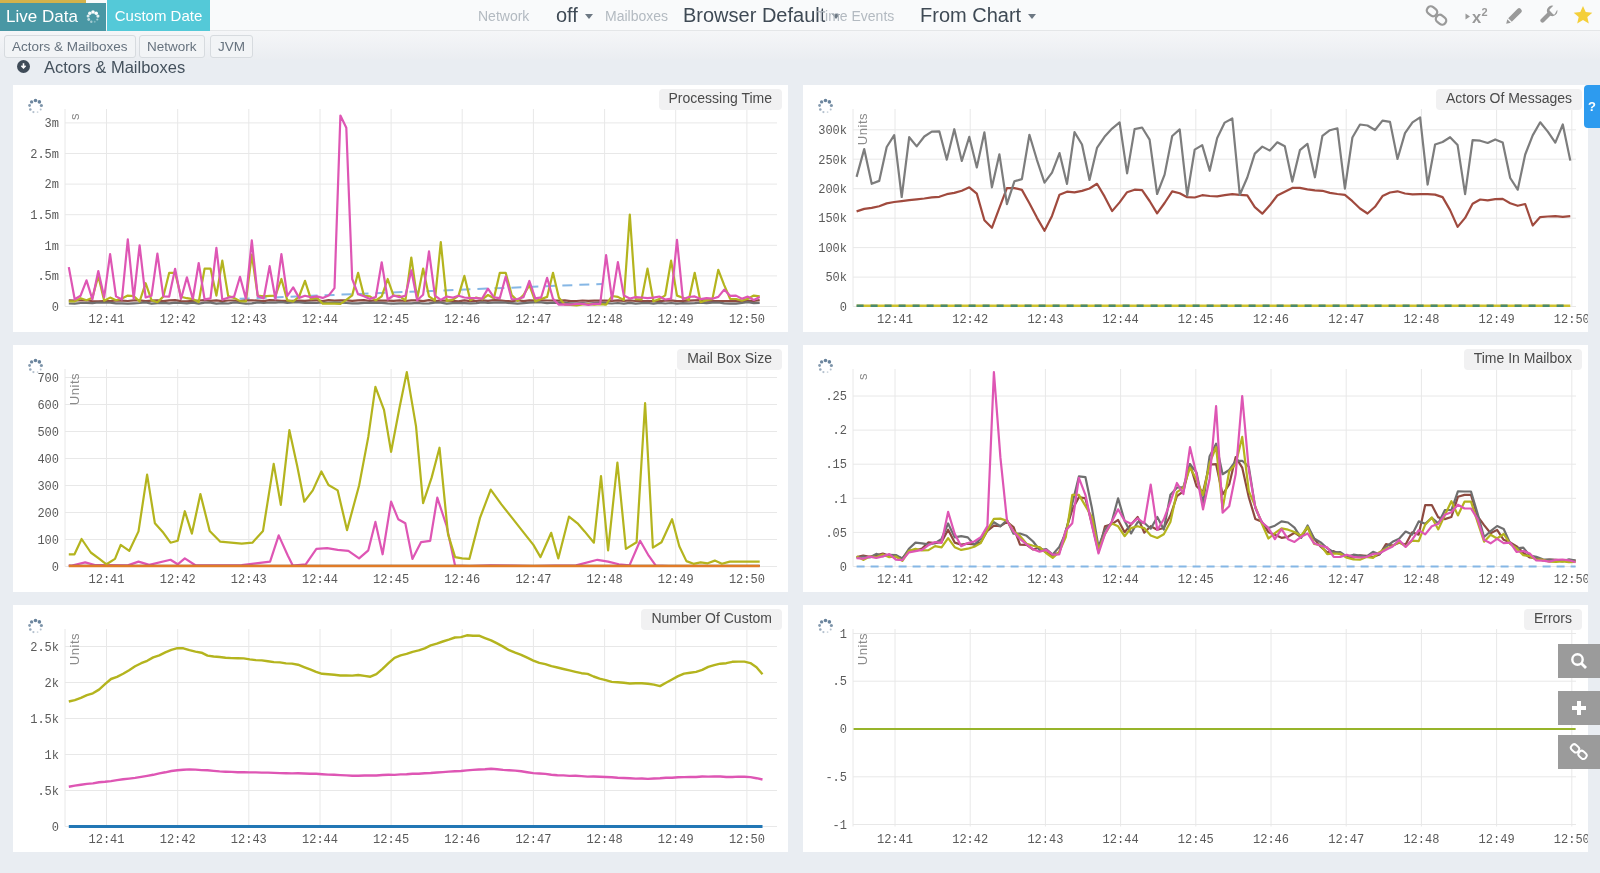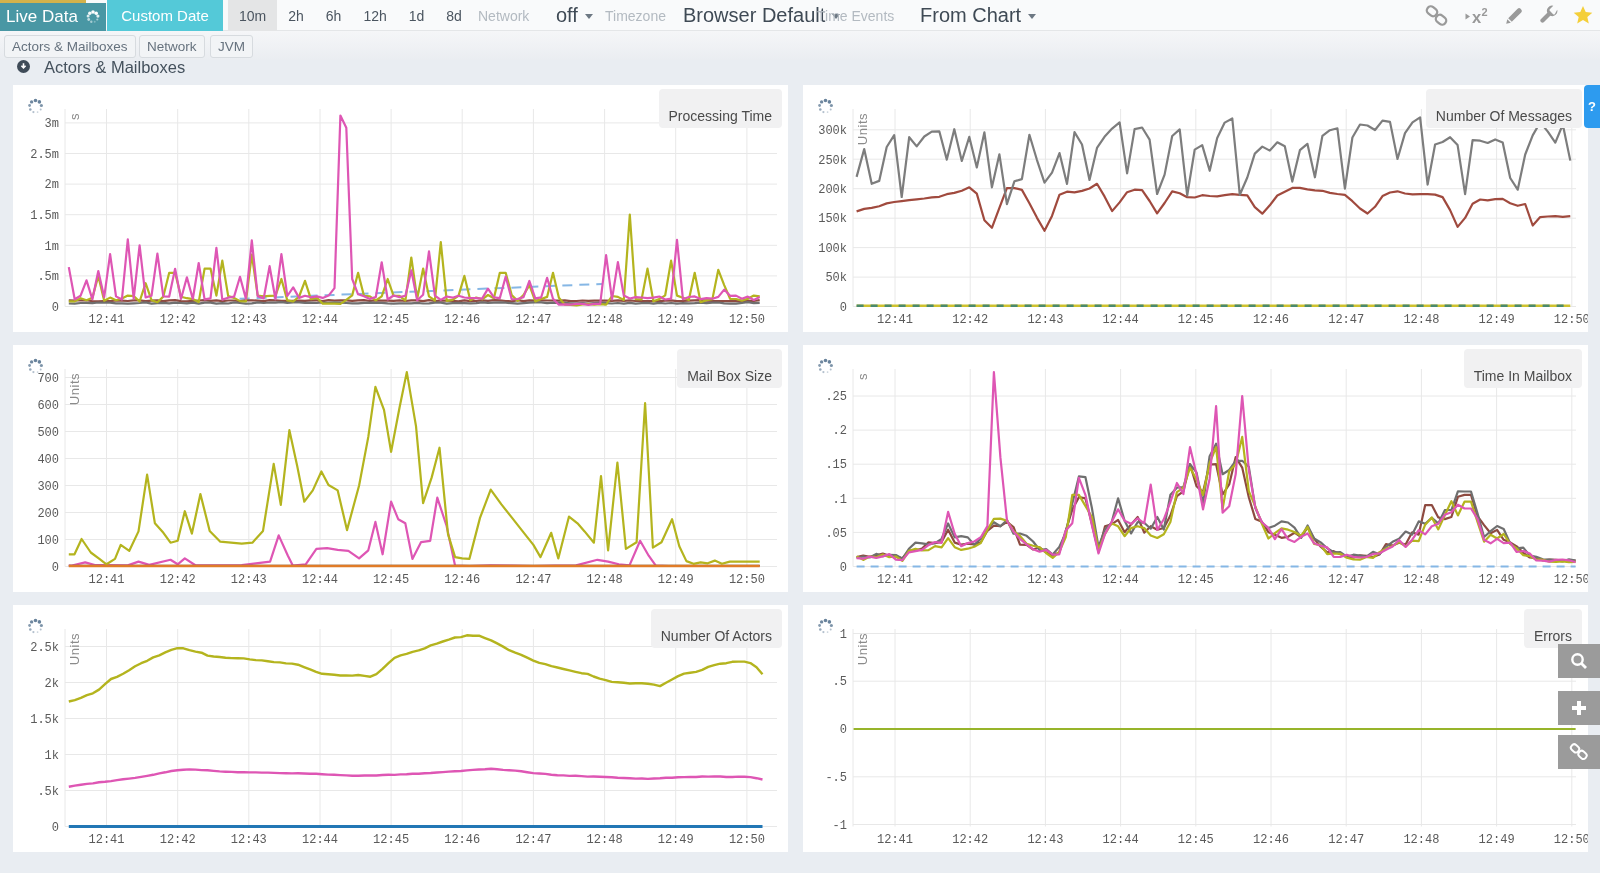--- a/index.html
+++ b/index.html
@@ -1,62 +1,54 @@
 <!DOCTYPE html>
 <html><head><meta charset="utf-8"><style>
 *{margin:0;padding:0;box-sizing:border-box}
 html,body{width:1600px;height:873px;overflow:hidden;background:#e9edf2;font-family:"Liberation Sans",sans-serif}
 .toolbar{position:absolute;left:0;top:0;width:1600px;height:31px;background:#f9fafb;border-bottom:1px solid #e4e6e8}
 .btn-live{position:absolute;left:0;top:3px;width:106px;height:28px;background:#4997a4;color:#fff;font-size:17px;display:flex;align-items:center;justify-content:center;gap:8px}
 .gold{position:absolute;left:0;top:0;width:86px;height:3px;background:#d3b24b}
-.btn-custom{position:absolute;left:107px;top:0;width:116px;height:31px;background:#54c9d8;color:#fff;font-size:15px;display:flex;align-items:center;justify-content:center}
+.btn-custom{position:absolute;left:107px;top:0;width:103px;height:31px;background:#54c9d8;color:#fff;font-size:15px;display:flex;align-items:center;justify-content:center}
 .trange{position:absolute;left:228px;top:0;height:31px;display:flex;align-items:center;font-size:14px;color:#4b5560}
 .trange span{padding:0 11px;height:31px;display:flex;align-items:center}
 .trange .sel{background:#e4e5e6}
 .tmut{position:absolute;top:0;height:31px;display:flex;align-items:center;font-size:14px;color:#b3bac1}
 .tdark{position:absolute;top:0;height:31px;display:flex;align-items:center;font-size:20px;color:#3f4a55}
 .caret{display:inline-block;width:0;height:0;border-left:4.5px solid transparent;border-right:4.5px solid transparent;border-top:5px solid #6d7883;margin-left:7px;position:relative;top:1px}
 .ticons{position:absolute;right:7px;top:0;height:31px;display:flex;align-items:center;gap:14px}
 .tabrow{position:absolute;left:0;top:31px;width:1600px;height:29px;background:linear-gradient(#f5f6f8,#eaedf1)}
 .tab{position:absolute;top:4px;height:23px;border:1px solid #d7dbdf;border-radius:3px;background:#f2f4f6;color:#66727e;font-size:13.5px;display:flex;align-items:center;padding:0 7px}
 .heading{position:absolute;left:44px;top:58px;font-size:16.5px;color:#44515d}
 .hicon{position:absolute;left:17px;top:60px;width:13px;height:13px}
 .panel{position:absolute;background:#fff}
-.badge{position:absolute;top:4px;right:6px;background:#f1f1f2;border-radius:4px;color:#4a4a4a;font-size:14px;padding:19px 10px 4px;line-height:16px}
+.badge{position:absolute;top:4px;right:6px;background:#f1f1f2;border-radius:4px;color:#4a4a4a;font-size:14px;padding:1px 10px 4px;line-height:16px}
 .tk{font-family:"Liberation Mono",monospace;font-size:12px;fill:#5a5a5a}
 .ul{font-family:"Liberation Sans",sans-serif;font-size:13px;fill:#8b8b8b;letter-spacing:0.5px}
 .help{position:absolute;left:1584px;top:85px;width:16px;height:43px;background:#2d9bef;border-radius:4px 0 0 4px;color:#fff;font-size:13px;font-weight:bold;display:flex;align-items:center;justify-content:center}
 .sbtn{position:absolute;left:1558px;width:42px;height:34px;background:#9b9b9b;display:flex;align-items:center;justify-content:center}
 </style></head>
 <body>
 <div class="toolbar">
   <div class="gold"></div>
   <div class="btn-live">Live Data <svg width="14" height="14">
         <circle cx="7.0" cy="2.0" r="1.8" fill="#fff" fill-opacity="1"></circle>
         <circle cx="10.2" cy="3.2" r="1.8" fill="#fff" fill-opacity="1"></circle>
         <circle cx="11.9" cy="6.1" r="1.6" fill="#fff" fill-opacity="0.85"></circle>
         <circle cx="11.3" cy="9.5" r="1.1" fill="#fff" fill-opacity="0.5"></circle>
         <circle cx="8.7" cy="11.7" r="1.0" fill="#fff" fill-opacity="0.3"></circle>
         <circle cx="5.3" cy="11.7" r="1.2" fill="#fff" fill-opacity="0.5"></circle>
         <circle cx="2.7" cy="9.5" r="1.4" fill="#fff" fill-opacity="0.65"></circle>
         <circle cx="2.1" cy="6.1" r="1.5" fill="#fff" fill-opacity="0.8"></circle>
         <circle cx="3.8" cy="3.2" r="1.7" fill="#fff" fill-opacity="0.95"></circle>
       </svg></div>
   <div class="btn-custom">Custom Date</div>
-  <div class="trange">
-      <span class="sel">10m</span>
-      <span>2h</span>
-      <span>6h</span>
-      <span>12h</span>
-      <span>1d</span>
-      <span>8d</span>
-    </div>
   <div class="tmut" style="left:478px">Network</div>
   <div class="tdark" style="left:556px">off<span class="caret"></span></div>
-  <div class="tmut" style="left:605px">Timezone</div>
+  <div class="tmut" style="left:605px">Mailboxes</div>
   <div class="tdark" style="left:683px">Browser Default<span class="caret"></span></div>
   <div class="tmut" style="left:817px">Time Events</div>
   <div class="tdark" style="left:920px">From Chart<span class="caret"></span></div>
   <div class="ticons">
       <svg width="23" height="22" viewBox="0 0 23 22">
         <g stroke="#9a9a9a" stroke-width="2.3" fill="none">
           <rect x="1.6" y="2.3" width="10.8" height="8" rx="3.8" transform="rotate(38 7 6.3)"></rect>
           <rect x="10.6" y="10.7" width="10.8" height="8" rx="3.8" transform="rotate(38 16 14.7)"></rect>
         </g>
       </svg>
@@ -181,21 +173,21 @@
       <text x="468.0" y="237.5" text-anchor="middle" class="tk">12:46</text>
       <text x="543.2" y="237.5" text-anchor="middle" class="tk">12:47</text>
       <text x="618.4" y="237.5" text-anchor="middle" class="tk">12:48</text>
       <text x="693.6" y="237.5" text-anchor="middle" class="tk">12:49</text>
       <text x="768.8" y="237.5" text-anchor="middle" class="tk">12:50</text>
       <text x="64" y="28.0" class="ul" transform="rotate(-90 64 28.0)" text-anchor="end">Units</text>
       <polyline points="53.6,220.7 767.3,220.7" fill="none" stroke="#cfc22e" stroke-width="2.5" stroke-linejoin="round"></polyline>
       <polyline points="53.6,220.7 767.3,220.7" fill="none" stroke="#4a8a6d" stroke-width="2.5" stroke-linejoin="round" stroke-dasharray="7,7"></polyline>
       <polyline points="53.6,126.4 61.2,123.9 68.7,122.9 76.2,121.2 83.7,118.4 91.2,117.0 98.7,116.1 106.2,115.2 113.7,114.3 121.3,113.5 128.8,112.4 136.3,111.8 143.8,109.2 151.3,107.9 158.8,105.7 166.3,102.3 173.8,108.6 181.4,135.3 188.9,142.8 196.4,122.9 203.9,103.1 211.4,103.1 218.9,104.9 226.4,118.3 233.9,132.6 241.5,145.8 249.0,130.9 256.5,109.7 264.0,106.7 271.5,107.3 279.0,105.9 286.5,103.5 294.0,98.8 301.5,111.4 309.1,126.1 316.6,117.4 324.1,107.2 331.6,104.7 339.1,105.2 346.6,116.0 354.1,128.4 361.6,118.0 369.2,106.4 376.7,108.2 384.2,112.2 391.7,112.5 399.2,110.2 406.7,111.0 414.2,111.3 421.7,110.2 429.3,109.2 436.8,109.8 444.3,110.4 451.8,122.2 459.3,128.7 466.8,120.3 474.3,110.5 481.8,106.8 489.3,102.9 496.9,102.9 504.4,104.4 511.9,105.4 519.4,105.8 526.9,107.9 534.4,109.0 541.9,109.9 549.4,116.2 557.0,123.5 564.5,128.5 572.0,121.8 579.5,111.1 587.0,107.5 594.5,106.3 602.0,108.5 609.5,109.4 617.1,109.2 624.6,109.2 632.1,109.6 639.6,112.1 647.1,125.1 654.6,141.9 662.1,132.9 669.6,118.7 677.2,114.5 684.7,115.3 692.2,114.2 699.7,113.9 707.2,118.3 714.7,120.8 722.2,119.0 729.7,140.5 737.2,132.1 744.8,131.5 752.3,131.1 759.8,131.9 767.3,131.1" fill="none" stroke="#a04a3e" stroke-width="2.2" stroke-linejoin="round"></polyline>
       <polyline points="53.6,91.9 61.2,64.1 68.7,98.8 76.2,95.9 83.7,62.0 91.2,50.2 98.7,112.0 106.2,52.2 113.7,61.4 121.3,51.5 128.8,46.6 136.3,46.3 143.8,74.6 151.3,44.2 158.8,76.0 166.3,51.9 173.8,82.5 181.4,47.3 188.9,102.3 196.4,69.3 203.9,119.1 211.4,96.3 218.9,94.1 226.4,49.8 233.9,74.8 241.5,97.6 249.0,87.7 256.5,68.1 264.0,98.9 271.5,47.1 279.0,59.5 286.5,95.0 294.0,62.9 301.5,51.8 309.1,43.6 316.6,37.4 324.1,88.4 331.6,44.1 339.1,42.5 346.6,54.6 354.1,109.0 361.6,89.6 369.2,51.0 376.7,44.4 384.2,110.5 391.7,64.6 399.2,60.1 406.7,85.8 414.2,53.0 421.7,37.6 429.3,33.5 436.8,109.8 444.3,92.5 451.8,68.6 459.3,61.6 466.8,65.6 474.3,57.3 481.8,61.3 489.3,96.6 496.9,65.2 504.4,58.8 511.9,92.3 519.4,50.9 526.9,45.2 534.4,43.3 541.9,103.7 549.4,52.5 557.0,39.5 564.5,40.5 572.0,45.0 579.5,35.6 587.0,36.9 594.5,74.0 602.0,48.1 609.5,37.3 617.1,32.4 624.6,99.6 632.1,59.5 639.6,57.0 647.1,52.2 654.6,60.1 662.1,109.1 669.6,55.2 677.2,55.7 684.7,58.0 692.2,54.4 699.7,57.6 707.2,93.0 714.7,104.7 722.2,69.5 729.7,50.4 737.2,37.3 744.8,46.6 752.3,57.6 759.8,39.5 767.3,75.6" fill="none" stroke="#7d7d7d" stroke-width="2.2" stroke-linejoin="round"></polyline>
-    </svg><div class="badge">Number Of Messages</div></div>
+    </svg><div class="badge">Actors Of Messages</div></div>
 <div class="panel" style="left:13px;top:345px;width:775px;height:247px"><svg width="775" height="247">
       <circle cx="22.5" cy="15.5" r="1.8" fill="#68829b" fill-opacity="1"></circle>
       <circle cx="26.4" cy="16.9" r="1.8" fill="#68829b" fill-opacity="1"></circle>
       <circle cx="28.4" cy="20.5" r="1.6" fill="#68829b" fill-opacity="0.85"></circle>
       <circle cx="27.7" cy="24.5" r="1.0" fill="#68829b" fill-opacity="0.5"></circle>
       <circle cx="24.6" cy="27.1" r="0.9" fill="#68829b" fill-opacity="0.35"></circle>
       <circle cx="20.4" cy="27.1" r="1.1" fill="#68829b" fill-opacity="0.5"></circle>
       <circle cx="17.3" cy="24.5" r="1.3" fill="#68829b" fill-opacity="0.7"></circle>
       <circle cx="16.6" cy="20.5" r="1.4" fill="#68829b" fill-opacity="0.8"></circle>
       <circle cx="18.6" cy="16.9" r="1.7" fill="#68829b" fill-opacity="0.95"></circle>
@@ -332,21 +324,21 @@
       <text x="378.1" y="237.5" text-anchor="middle" class="tk">12:45</text>
       <text x="449.2" y="237.5" text-anchor="middle" class="tk">12:46</text>
       <text x="520.4" y="237.5" text-anchor="middle" class="tk">12:47</text>
       <text x="591.6" y="237.5" text-anchor="middle" class="tk">12:48</text>
       <text x="662.7" y="237.5" text-anchor="middle" class="tk">12:49</text>
       <text x="733.9" y="237.5" text-anchor="middle" class="tk">12:50</text>
       <text x="66" y="28.0" class="ul" transform="rotate(-90 66 28.0)" text-anchor="end">Units</text>
       <polyline points="55.8,221.5 749.5,221.5" fill="none" stroke="#2277b5" stroke-width="3" stroke-linejoin="round"></polyline>
       <polyline points="55.8,181.7 61.8,180.6 67.9,179.8 73.9,178.9 79.9,178.4 86.0,177.3 92.0,176.8 98.0,176.1 104.0,175.1 110.1,174.3 116.1,173.6 122.1,172.9 128.2,171.9 134.2,170.9 140.2,169.8 146.3,168.4 152.3,167.3 158.3,166.0 164.4,165.3 170.4,164.7 176.4,164.4 182.5,164.6 188.5,165.1 194.5,165.3 200.6,165.9 206.6,166.4 212.6,166.7 218.7,166.9 224.7,167.2 230.7,167.2 236.8,167.4 242.8,167.4 248.8,167.6 254.9,167.6 260.9,167.9 266.9,168.1 273.0,168.3 279.0,168.4 285.0,168.3 291.0,168.5 297.1,168.7 303.1,168.8 309.1,169.2 315.2,169.6 321.2,169.8 327.2,170.1 333.3,170.4 339.3,170.7 345.3,170.8 351.4,170.5 357.4,170.4 363.4,170.5 369.5,170.0 375.5,169.8 381.5,169.9 387.6,169.4 393.6,169.3 399.6,168.8 405.7,168.7 411.7,168.2 417.7,168.0 423.8,167.5 429.8,167.1 435.8,166.6 441.9,166.3 447.9,166.0 453.9,165.4 460.0,164.9 466.0,164.5 472.0,164.3 478.1,163.8 484.1,164.3 490.1,164.9 496.1,165.3 502.2,165.6 508.2,166.3 514.2,167.2 520.3,168.1 526.3,168.5 532.3,168.9 538.4,169.7 544.4,170.2 550.4,170.4 556.5,170.9 562.5,170.8 568.5,171.1 574.6,171.6 580.6,171.5 586.6,171.7 592.7,172.0 598.7,172.2 604.7,172.7 610.8,173.0 616.8,173.2 622.8,173.6 628.9,173.5 634.9,173.9 640.9,173.5 647.0,173.3 653.0,172.8 659.0,172.7 665.1,172.2 671.1,172.1 677.1,172.0 683.1,172.0 689.2,171.5 695.2,171.6 701.2,171.5 707.3,171.5 713.3,172.0 719.3,172.0 725.4,171.6 731.4,171.7 737.4,172.1 743.5,173.2 749.5,174.5" fill="none" stroke="#de56b4" stroke-width="2.4" stroke-linejoin="round"></polyline>
       <polyline points="55.8,96.5 61.8,95.1 67.9,92.9 73.9,90.2 79.9,88.3 86.0,84.6 92.0,79.2 98.0,74.0 104.0,71.9 110.1,68.8 116.1,65.2 122.1,61.3 128.2,58.2 134.2,55.8 140.2,52.4 146.3,50.3 152.3,47.4 158.3,44.9 164.4,43.1 170.4,43.3 176.4,45.1 182.5,46.6 188.5,47.7 194.5,50.6 200.6,51.5 206.6,52.0 212.6,52.7 218.7,53.1 224.7,53.2 230.7,53.4 236.8,54.4 242.8,55.1 248.8,55.4 254.9,56.3 260.9,57.1 266.9,57.4 273.0,58.4 279.0,58.6 285.0,59.7 291.0,62.1 297.1,64.4 303.1,66.9 309.1,68.8 315.2,69.2 321.2,69.7 327.2,70.5 333.3,70.4 339.3,70.6 345.3,70.0 351.4,70.9 357.4,71.7 363.4,69.1 369.5,63.8 375.5,58.1 381.5,52.8 387.6,50.4 393.6,48.9 399.6,46.8 405.7,45.4 411.7,43.3 417.7,40.4 423.8,38.7 429.8,36.5 435.8,34.6 441.9,32.5 447.9,32.1 453.9,30.3 460.0,30.8 466.0,30.7 472.0,33.1 478.1,35.4 484.1,38.4 490.1,41.6 496.1,45.2 502.2,47.6 508.2,49.8 514.2,52.7 520.3,55.6 526.3,57.8 532.3,59.1 538.4,61.2 544.4,62.5 550.4,64.0 556.5,65.4 562.5,66.8 568.5,68.2 574.6,68.9 580.6,71.5 586.6,73.6 592.7,75.1 598.7,76.9 604.7,77.3 610.8,77.8 616.8,78.5 622.8,78.2 628.9,78.2 634.9,78.7 640.9,79.6 647.0,81.1 653.0,77.8 659.0,74.5 665.1,71.1 671.1,68.6 677.1,67.8 683.1,66.9 689.2,64.9 695.2,61.9 701.2,60.1 707.3,58.7 713.3,58.2 719.3,56.8 725.4,56.6 731.4,56.6 737.4,58.1 743.5,62.3 749.5,69.2" fill="none" stroke="#b4b41e" stroke-width="2.4" stroke-linejoin="round"></polyline>
-    </svg><div class="badge">Number Of Actors</div></div>
+    </svg><div class="badge">Number Of Custom</div></div>
 <div class="panel" style="left:803px;top:605px;width:785px;height:247px"><svg width="785" height="247">
       <circle cx="22.5" cy="15.5" r="1.8" fill="#68829b" fill-opacity="1"></circle>
       <circle cx="26.4" cy="16.9" r="1.8" fill="#68829b" fill-opacity="1"></circle>
       <circle cx="28.4" cy="20.5" r="1.6" fill="#68829b" fill-opacity="0.85"></circle>
       <circle cx="27.7" cy="24.5" r="1.0" fill="#68829b" fill-opacity="0.5"></circle>
       <circle cx="24.6" cy="27.1" r="0.9" fill="#68829b" fill-opacity="0.35"></circle>
       <circle cx="20.4" cy="27.1" r="1.1" fill="#68829b" fill-opacity="0.5"></circle>
       <circle cx="17.3" cy="24.5" r="1.3" fill="#68829b" fill-opacity="0.7"></circle>
       <circle cx="16.6" cy="20.5" r="1.4" fill="#68829b" fill-opacity="0.8"></circle>
       <circle cx="18.6" cy="16.9" r="1.7" fill="#68829b" fill-opacity="0.95"></circle>

